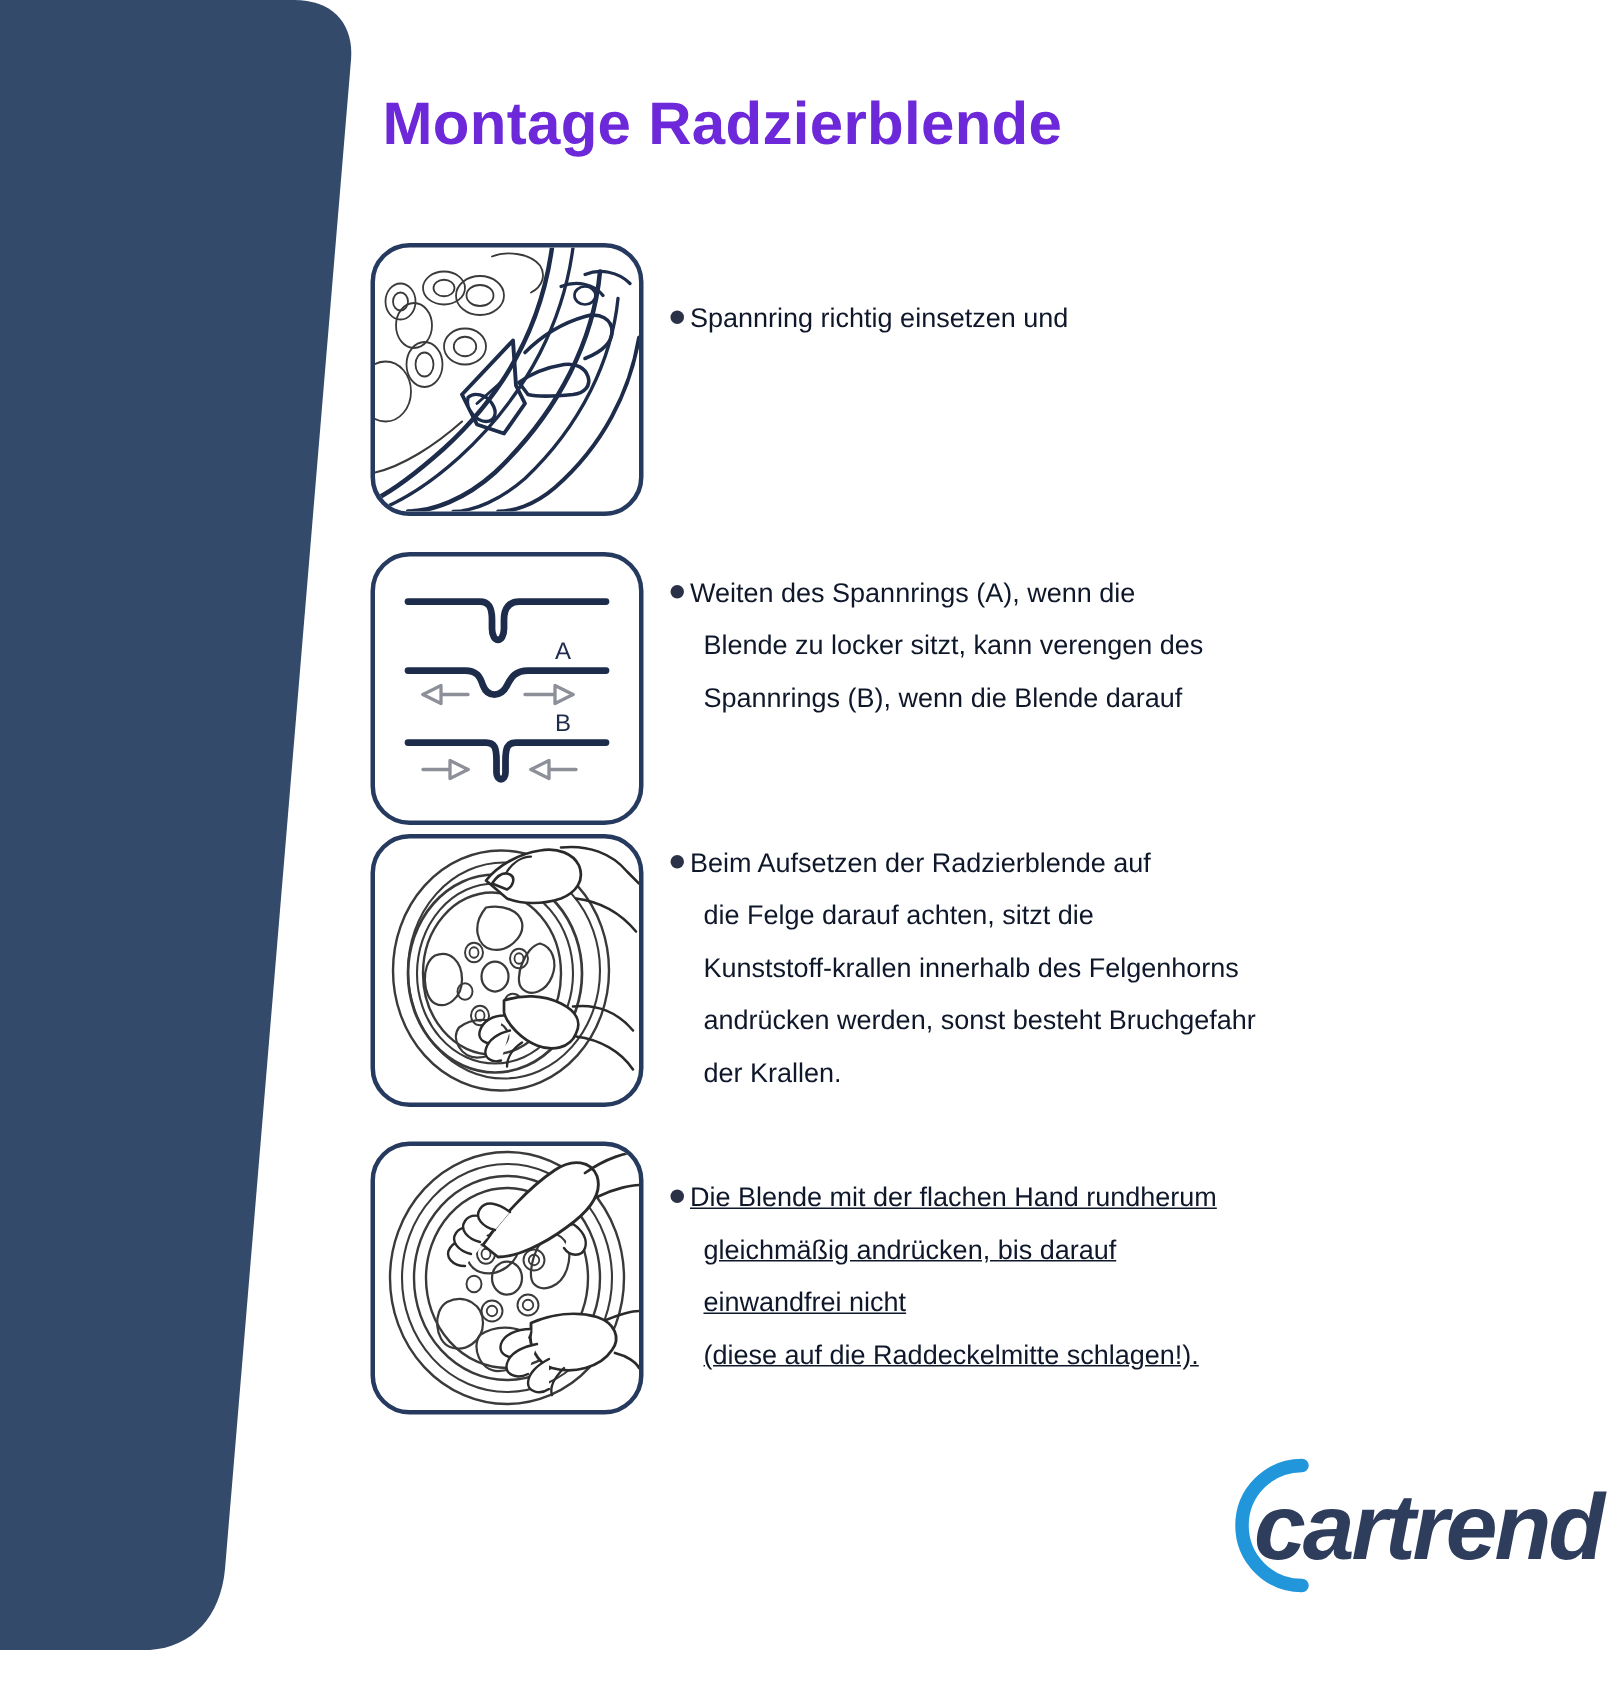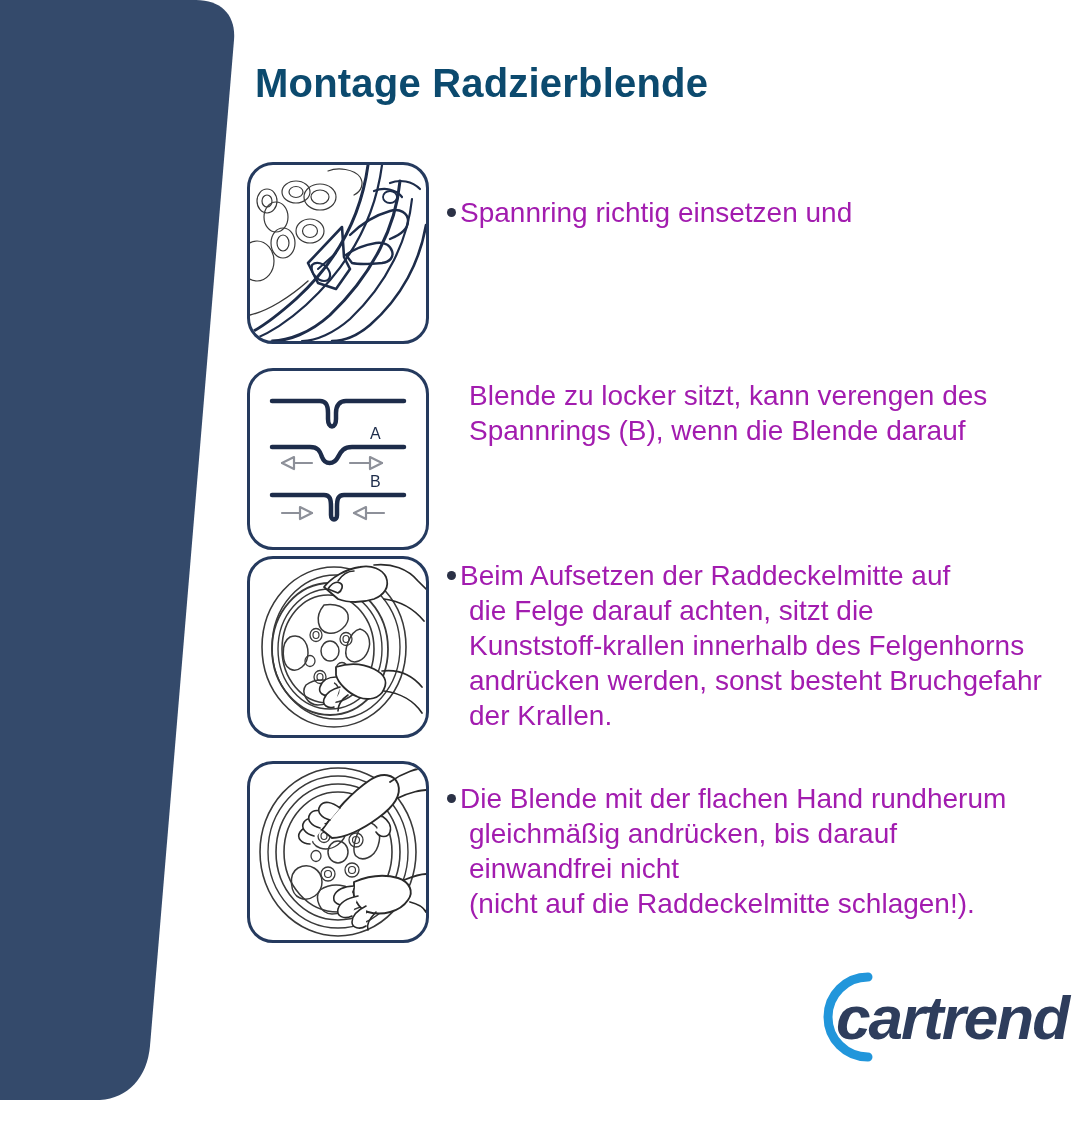--- a/index.html
+++ b/index.html
@@ -16,49 +16,49 @@
   .side-panel{
     position:absolute;left:0;top:0;width:260px;height:1127px;
     pointer-events:none;
   }
   .side-panel svg{display:block;width:260px;height:1127px;}
 
   
   .page-title{
     position:absolute;left:255px;top:61px;
     font-size:40px;font-weight:bold;letter-spacing:0.2px;
-    color:#0c4a6e;line-height:1.1;white-space:nowrap;
+    color:#6d28d9;line-height:1.1;white-space:nowrap;
   }
 
   
   .steps{position:absolute;left:0;top:0;width:1080px;height:1127px;}
   .step{position:absolute;display:flex;align-items:flex-start;}
   .step-1{left:247px;top:162px;}
   .step-2{left:247px;top:368px;}
   .step-3{left:247px;top:556px;}
   .step-4{left:247px;top:761px;}
 
   .icon-box{
     width:176px;height:176px;flex:0 0 176px;
     border:3px solid #253a5e;border-radius:26px;
     background:#fff;overflow:hidden;position:relative;
   }
   .icon-box svg{position:absolute;left:0;top:0;width:176px;height:176px;}
 
   .step-text{
     margin-left:18px;
-    color:#a21caf;
-    font-size:28px;
+    color:#0f172a;
+    font-size:18px;
     line-height:35px;
     max-width:620px;
   }
   .step-1 .step-text{padding-top:33px;}
   .step-2 .step-text{padding-top:10px;}
   .step-3 .step-text{padding-top:2px;}
-  .step-4 .step-text{padding-top:20px;}
+  .step-4 .step-text{padding-top:20px;text-decoration:underline;}
 
   .bullet-line{display:block;white-space:nowrap;}
   .bullet-line.first{position:relative;padding-left:0;}
   .bullet-dot{
     display:inline-block;width:9px;height:9px;border-radius:50%;
     background:#2b3146;vertical-align:middle;
     margin-right:4px;margin-bottom:4px;
   }
   .bullet-line.cont{padding-left:22px;}
 
@@ -155,20 +155,23 @@
 
           <g stroke="#8d9099" stroke-width="2.2" fill="none">
             <path d="M32,142 L62,142"></path>
             <path d="M50,136 L62,142 L50,148 Z" fill="#ffffff"></path>
             <path d="M134,142 L104,142"></path>
             <path d="M116,136 L104,142 L116,148 Z" fill="#ffffff"></path>
           </g>
         </svg>
       </div>
       <div class="step-text">
+        <span class="bullet-line first">
+          <span class="bullet-dot"></span><span>Weiten des Spannrings (A), wenn die</span>
+        </span>
         <span class="bullet-line cont">Blende zu locker sitzt, kann verengen des</span>
         <span class="bullet-line cont">Spannrings (B), wenn die Blende darauf</span>
       </div>
     </div>
 
     <div class="step step-3">
       <div class="icon-box">
         <svg viewBox="0 0 176 176" xmlns="http://www.w3.org/2000/svg" fill="none" stroke="#3a3a3a" stroke-width="1.5" stroke-linecap="round" stroke-linejoin="round">
 
           <ellipse cx="84" cy="88" rx="72" ry="80" stroke-width="1.6"></ellipse>
@@ -210,21 +213,21 @@
                    C130,140 118,142 108,138 C98,134 88,124 86,116 Z" stroke="#2a2a2a" stroke-width="1.8" fill="#fff"></path>
           <path d="M86,118 C78,118 72,122 70,128 C68,134 74,138 80,136" stroke="#2a2a2a" stroke-width="1.6" fill="#fff"></path>
           <path d="M90,128 C82,130 76,134 74,140 C72,146 78,150 84,148" stroke="#2a2a2a" stroke-width="1.6" fill="#fff"></path>
           <path d="M98,136 C92,140 88,146 88,152" stroke="#2a2a2a" stroke-width="1.6"></path>
           <path d="M132,112 C148,110 162,116 172,128" stroke="#2a2a2a" stroke-width="1.7"></path>
           <path d="M134,132 C150,134 164,142 172,154" stroke="#2a2a2a" stroke-width="1.7"></path>
         </svg>
       </div>
       <div class="step-text">
         <span class="bullet-line first">
-          <span class="bullet-dot"></span><span>Beim Aufsetzen der Raddeckelmitte auf</span>
+          <span class="bullet-dot"></span><span>Beim Aufsetzen der Radzierblende auf</span>
         </span>
         <span class="bullet-line cont">die Felge darauf achten, sitzt die</span>
         <span class="bullet-line cont">Kunststoff-krallen innerhalb des Felgenhorns</span>
         <span class="bullet-line cont">andrücken werden, sonst besteht Bruchgefahr</span>
         <span class="bullet-line cont">der Krallen.</span>
       </div>
     </div>
 
     <div class="step step-4">
       <div class="icon-box">
@@ -275,21 +278,21 @@
           <path d="M154,116 C164,112 172,110 176,110" stroke="#2a2a2a" stroke-width="1.8"></path>
           <path d="M160,138 C168,140 174,144 176,148" stroke="#2a2a2a" stroke-width="1.8"></path>
         </svg>
       </div>
       <div class="step-text">
         <span class="bullet-line first">
           <span class="bullet-dot"></span><span>Die Blende mit der flachen Hand rundherum</span>
         </span>
         <span class="bullet-line cont">gleichmäßig andrücken, bis darauf</span>
         <span class="bullet-line cont">einwandfrei nicht</span>
-        <span class="bullet-line cont">(nicht auf die Raddeckelmitte schlagen!).</span>
+        <span class="bullet-line cont">(diese auf die Raddeckelmitte schlagen!).</span>
       </div>
     </div>
 
   </div>
 
   <div class="logo">
     <svg viewBox="0 0 268 108" xmlns="http://www.w3.org/2000/svg">
 
       <path d="M62,14 A40,40 0 1 0 62,94" fill="none" stroke="#2196db" stroke-width="9" stroke-linecap="round"></path>
 

